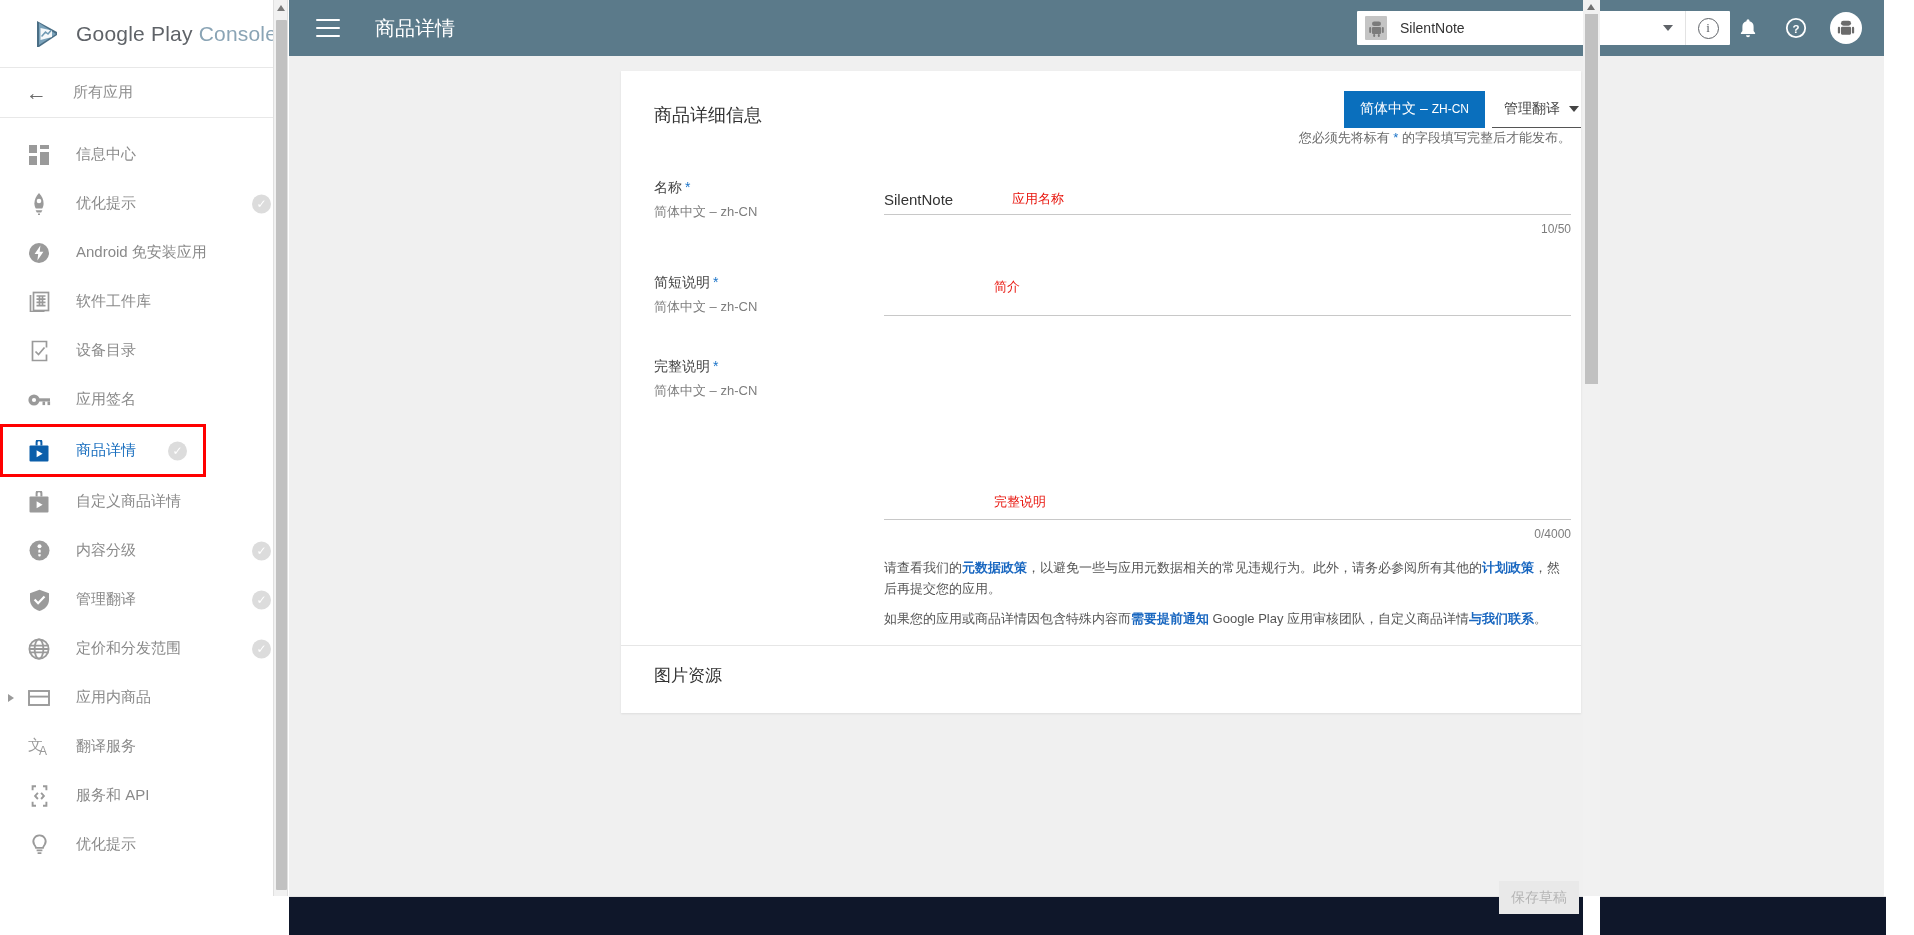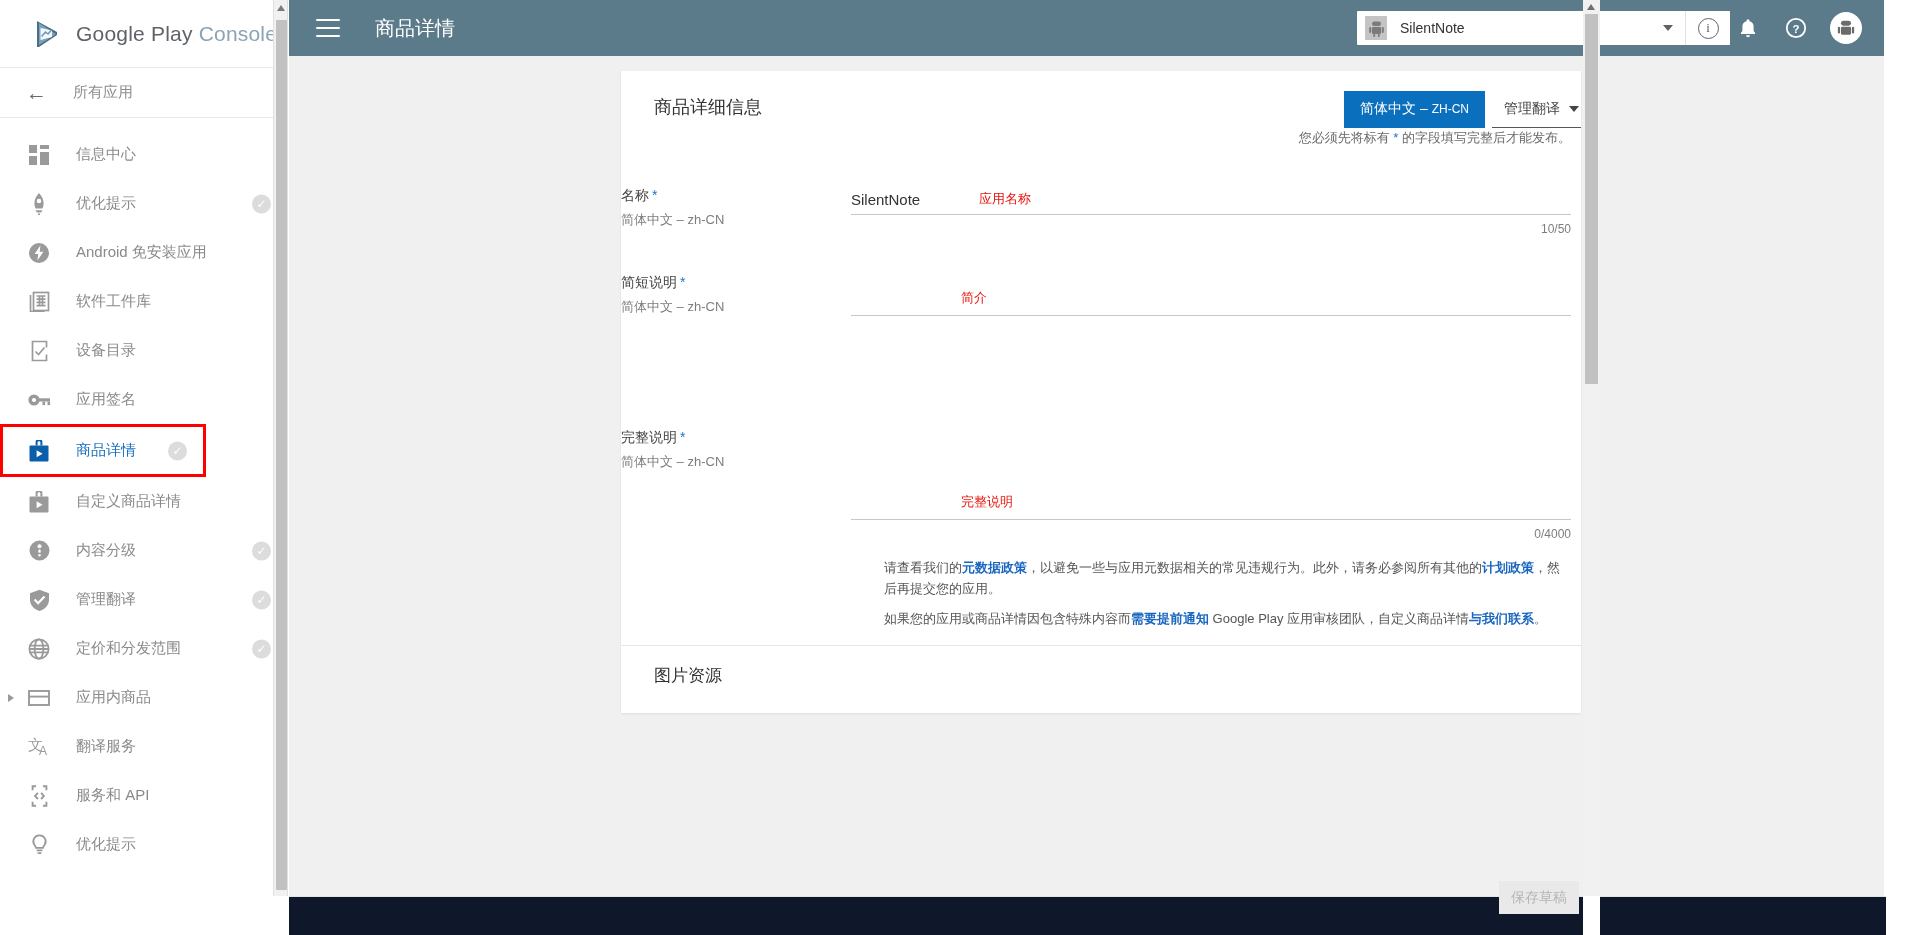--- a/index.html
+++ b/index.html
@@ -200,21 +200,21 @@
     overflow: hidden;
   }
   .card {
     position: absolute; left: 332px; top: 15px;
     width: 960px; background: #ffffff;
     box-shadow: 0 1px 2px rgba(0,0,0,.08);
     padding: 0;
   }
   .card-head {
     position: relative; height: 62px;
-    padding: 24px 0 0 33px;
+    padding: 32px 0 0 33px;
   }
   .card-title { font-size: 18px; color: #333; }
   .lang-btn {
     position: absolute; right: 96px; top: 20px;
     background: #0a6fbd; color: #ffffff;
     font-size: 14px;
     padding: 9px 16px 10px 16px;
     cursor: pointer;
     white-space: nowrap;
   }
@@ -237,21 +237,21 @@
     text-align: right;
     font-size: 13px; color: #6a6a6a;
     padding-right: 10px;
     margin-top: -4px;
   }
   .card-note .star { color: #1a73c8; }
 
   .field-row {
     position: relative;
     display: flex;
-    align-items: center;
+    padding-left: 33px;
   }
   .field-label {
     width: 230px; flex: 0 0 230px;
     padding-top: 2px;
   }
   .fl-title { font-size: 14px; color: #444; }
   .fl-title .star { color: #1a73c8; margin-left: 3px;}
   .fl-sub { font-size: 13px; color: #7d7d7d; margin-top: 6px; }
   .field-input {
     flex: 1; position: relative;
@@ -585,21 +585,21 @@
       <div class="field-row" style="margin-top:36px;">
         <div class="field-label">
           <div class="fl-title">
             <span>简短说明</span><span class="star">*</span>
           </div>
           <div class="fl-sub">简体中文 – zh-CN</div>
         </div>
         <div class="field-input">
           <div class="input-line" style="height:44px;">
             <div class="input-value"></div>
-            <div class="ann" style="left:110px; bottom:8px;">简介</div>
+            <div class="ann" style="left:110px; bottom:19px;">简介</div>
           </div>
         </div>
       </div>
 
       <div class="field-row" style="margin-top:40px;">
         <div class="field-label">
           <div class="fl-title">
             <span>完整说明</span><span class="star">*</span>
           </div>
           <div class="fl-sub">简体中文 – zh-CN</div>

